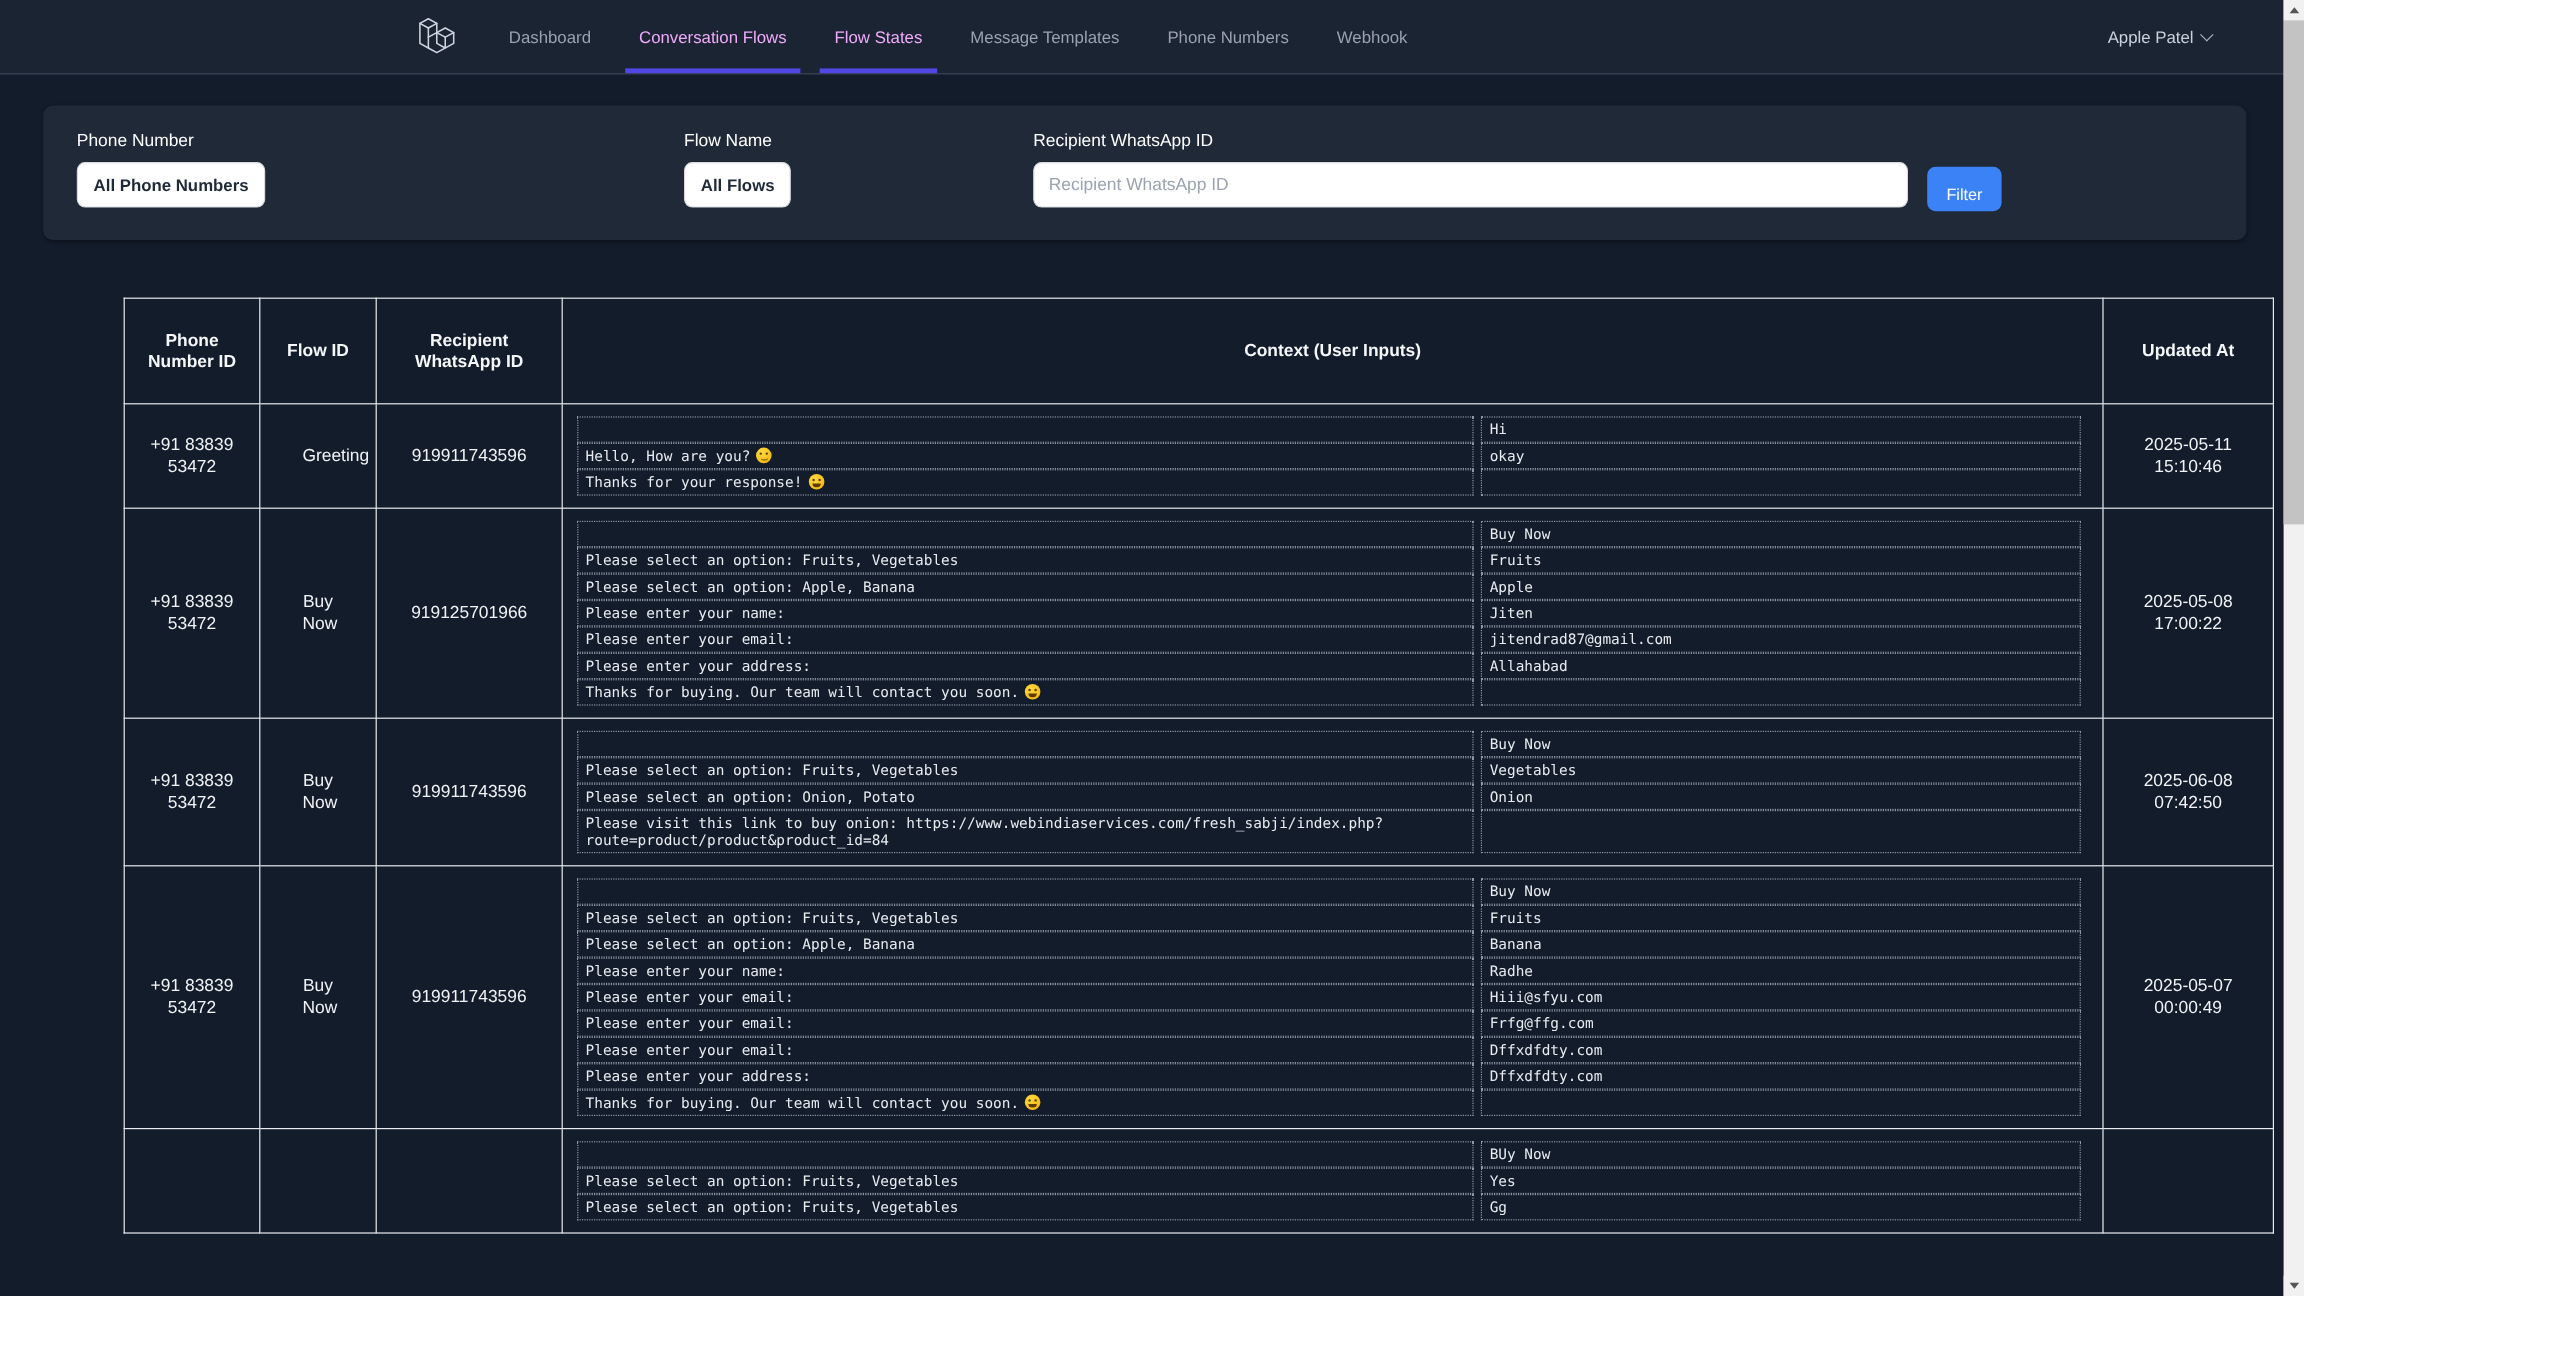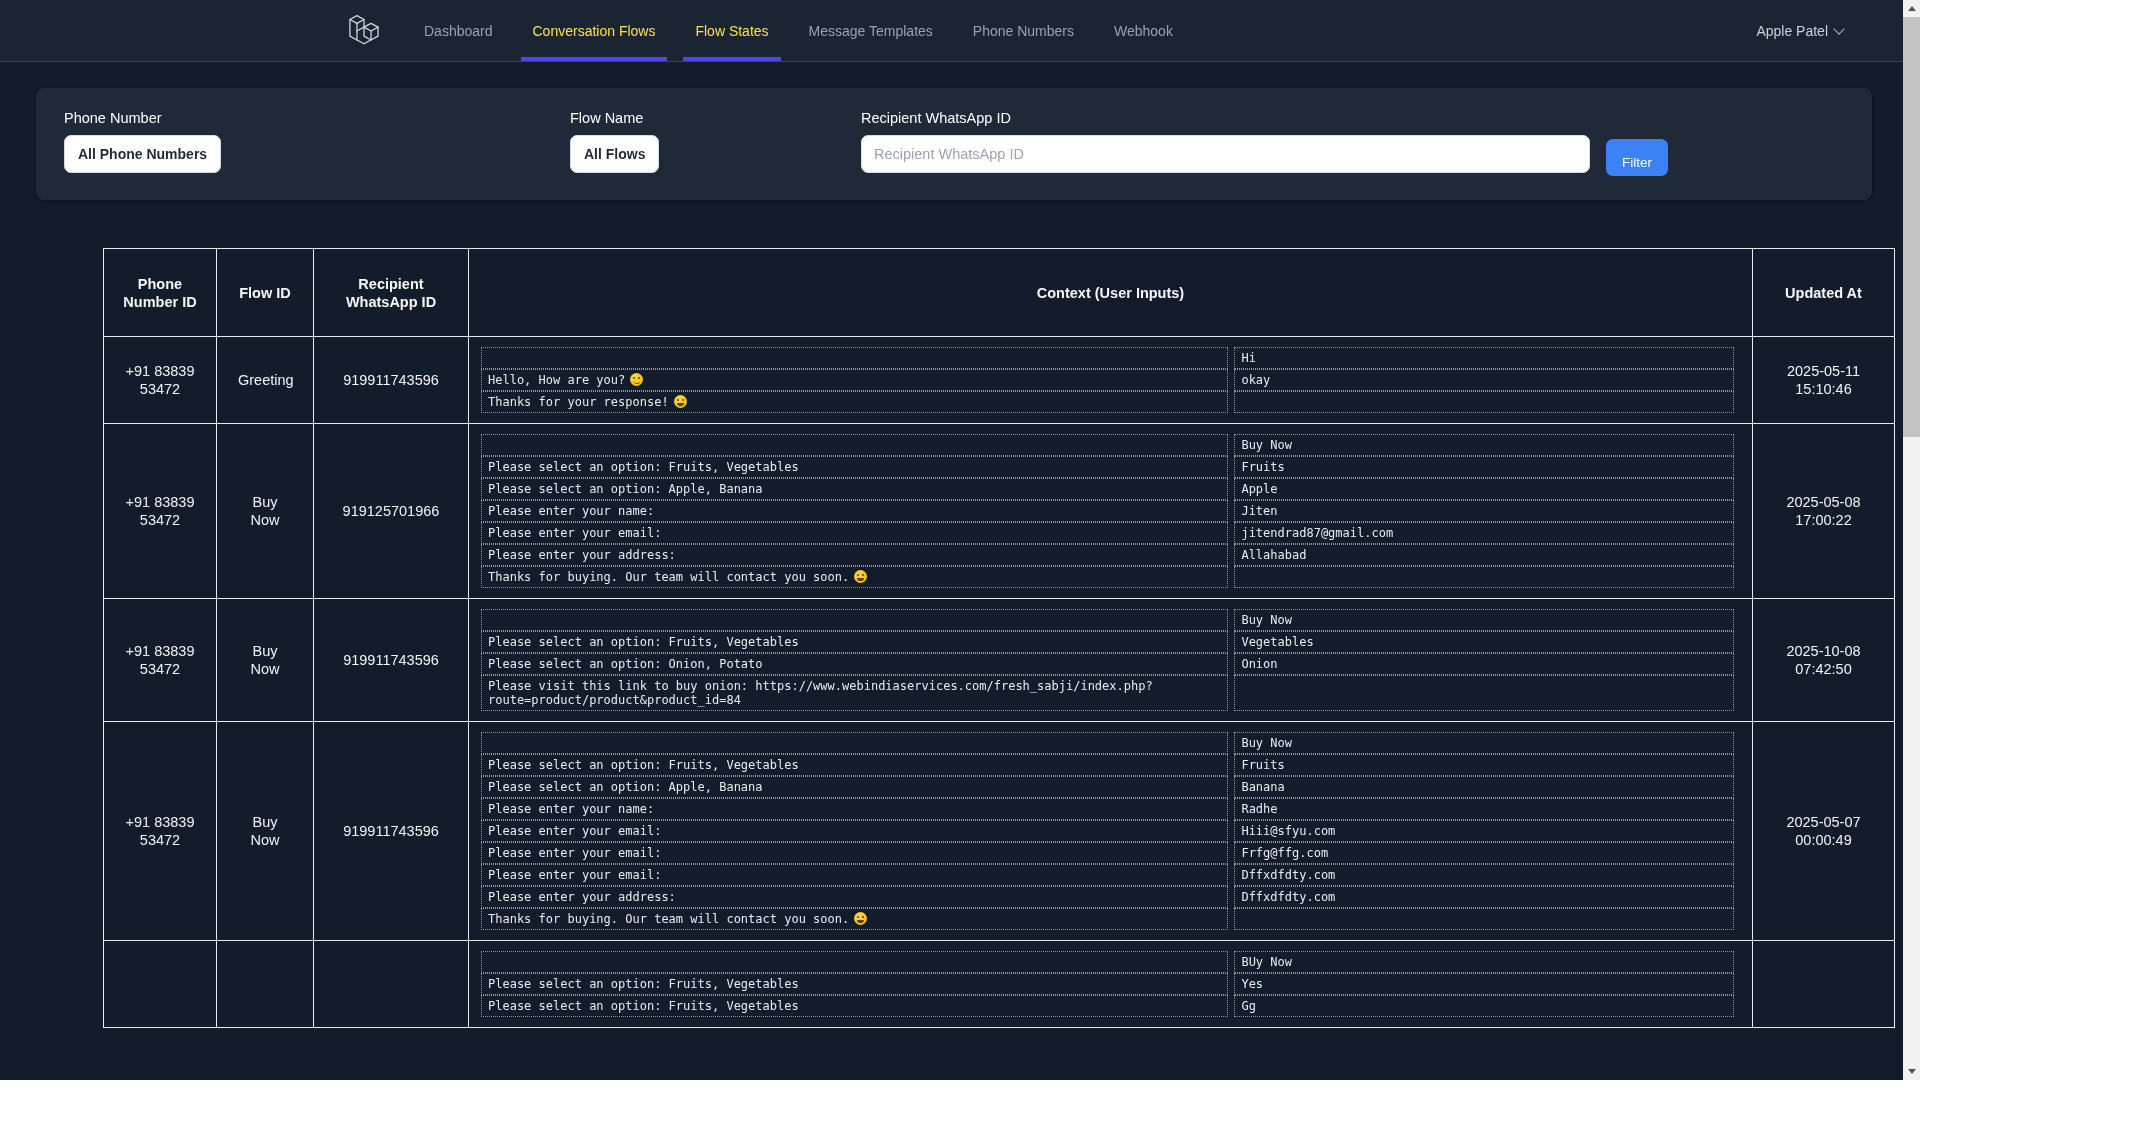--- a/index.html
+++ b/index.html
@@ -8,21 +8,21 @@
 
   
   .viewport { position:absolute; top:0; left:0; width:1920px; height:1080px; overflow:hidden; background:#131c2b; }
   .content { width:1903px; }
 
   
   .nav { height:62px; background:#1b2433; border-bottom:1px solid #3a4455; display:flex; align-items:stretch; position:relative; }
   .brand { position:absolute; left:348px; top:14px; width:32px; height:34px; }
   .nav-items { display:flex; margin-left:412px; gap:16px; }
   .nav-item { display:flex; align-items:center; padding:0 12px; font-size:14px; color:#99a2ae; cursor:pointer; border-bottom:4px solid transparent; padding-top:4px; }
-  .nav-item.active { color:#fde047; border-bottom-color:#5147e5; }
+  .nav-item.active { color:#f0abfc; border-bottom-color:#5147e5; }
   .user-menu { position:absolute; right:60px; top:0; height:62px; display:flex; align-items:center; gap:7px; color:#c9d1da; font-size:14px; cursor:pointer; }
   .chev { width:8px; height:8px; border-right:1.6px solid #aab3bf; border-bottom:1.6px solid #aab3bf; transform:rotate(45deg); margin-top:-4px; }
 
   
   .page-header { height:64px; background:#1f2937; box-shadow:0 1px 2px rgba(0,0,0,.3); display:flex; align-items:center; }
   .page-title { margin-left:343px; font-size:19px; font-weight:700; color:#f6f7f9; letter-spacing:.2px; }
 
   
   .filter-card { position:relative; margin:26px 31px 0 36px; width:1836px; height:112px; background:#1f2937; border-radius:8px; box-shadow:0 1px 3px rgba(0,0,0,.35); }
   .f-group { position:absolute; top:22px; }
@@ -32,21 +32,21 @@
   .f-input::placeholder { color:#9aa3af; }
   .f-btn { position:absolute; left:1570px; top:51px; height:37px; min-width:62px; background:#3b82f6; color:#fff; font-size:13.5px; border:none; border-radius:7px; padding:16px 14px; cursor:pointer; font-family:"Liberation Sans",sans-serif; }
 
   
   .tbl-wrap { margin:48px 0 0 55px; }
   table.flow-table { border-collapse:collapse; table-layout:fixed; width:1791px;margin-left:48px; }
   .flow-table th, .flow-table td { border:1px solid #e9ebee; }
   .flow-table th { color:#f6f7f9; font-size:14.5px; font-weight:700; text-align:center; padding:12px 10px; line-height:18px; height:88px; }
   .flow-table td { color:#f1f3f5; font-size:14.5px; text-align:center; vertical-align:middle; line-height:18px; }
   td.cell-pad { padding:8px 14px; }
-  td.flow-cell { padding:8px 21px; }
+  td.flow-cell { padding:8px 35px; }
 
   
   td.context-cell { padding:10px 18px 10px 12px; vertical-align:top; }
   .context-wrap { display:flex; gap:6px; align-items:stretch; }
   .bot-col { width:748px; display:flex; flex-direction:column; }
   .user-col { width:500px; display:flex; flex-direction:column; }
   .msg-box { border:1px dotted #8d97a6; min-height:22px; padding:3px 6px; font-family:"DejaVu Sans Mono", monospace; font-size:12px; line-height:14px; color:#e8ebef; text-align:left; overflow-wrap:anywhere; }
   .msg-box + .msg-box { margin-top:0px; }
   .msg-box.fill { flex:1; }
 
@@ -192,21 +192,21 @@
                     <div class="msg-box">Please visit this link to buy onion: https://www.webindiaservices.com/fresh_sabji/index.php?route=product/product&amp;product_id=84</div>
                   </div>
                   <div class="user-col">
                     <div class="msg-box">Buy Now</div>
                     <div class="msg-box">Vegetables</div>
                     <div class="msg-box">Onion</div>
                     <div class="msg-box fill"></div>
                   </div>
                 </div>
               </td>
-              <td class="cell-pad">2025-10-08 07:42:50</td>
+              <td class="cell-pad">2025-06-08 07:42:50</td>
             </tr>
             <tr>
               <td class="cell-pad">+91 83839 53472</td>
               <td class="flow-cell">Buy Now</td>
               <td class="cell-pad">919911743596</td>
               <td class="context-cell">
                 <div class="context-wrap">
                   <div class="bot-col">
                     <div class="msg-box"></div>
                     <div class="msg-box">Please select an option: Fruits, Vegetables</div>

